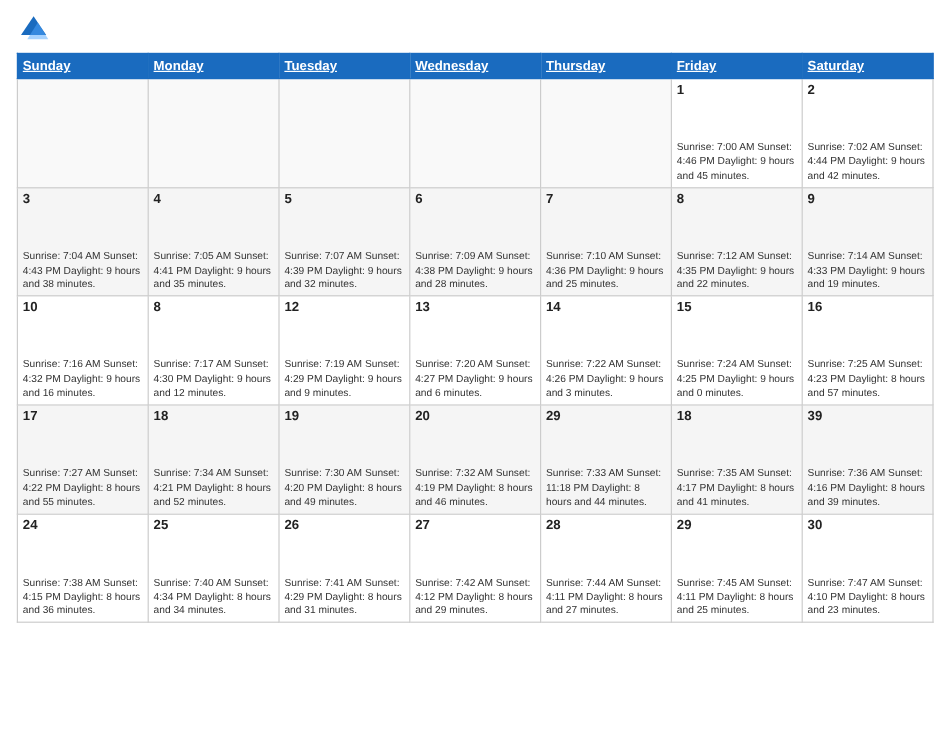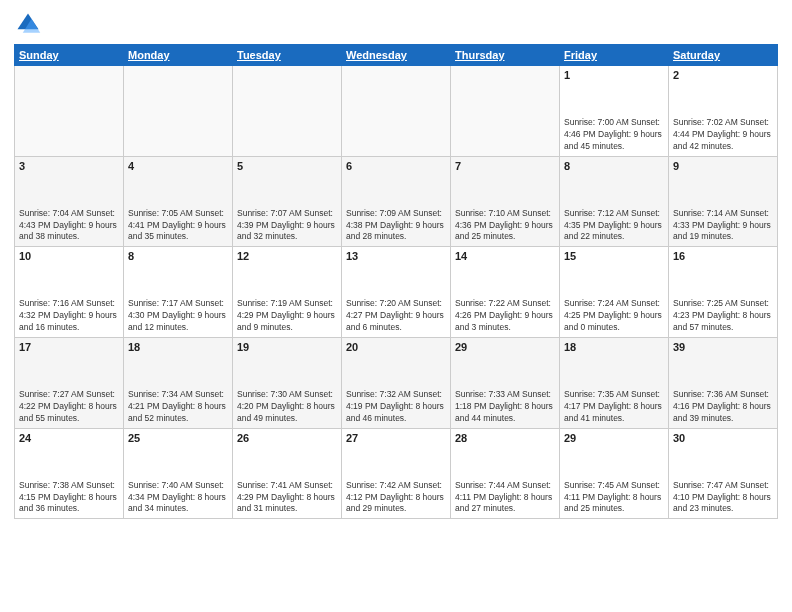--- a/index.html
+++ b/index.html
@@ -284,21 +284,21 @@
           <td>
             <span class="day-number">20</span>
             <div class="day-info">Sunrise: 7:32 AM
 Sunset: 4:19 PM
 Daylight: 8 hours
 and 46 minutes.</div>
           </td>
           <td>
             <span class="day-number">29</span>
             <div class="day-info">Sunrise: 7:33 AM
-Sunset: 1:18 PM
+Sunset: 11:18 PM
 Daylight: 8 hours
 and 44 minutes.</div>
           </td>
           <td>
             <span class="day-number">18</span>
             <div class="day-info">Sunrise: 7:35 AM
 Sunset: 4:17 PM
 Daylight: 8 hours
 and 41 minutes.</div>
           </td>

